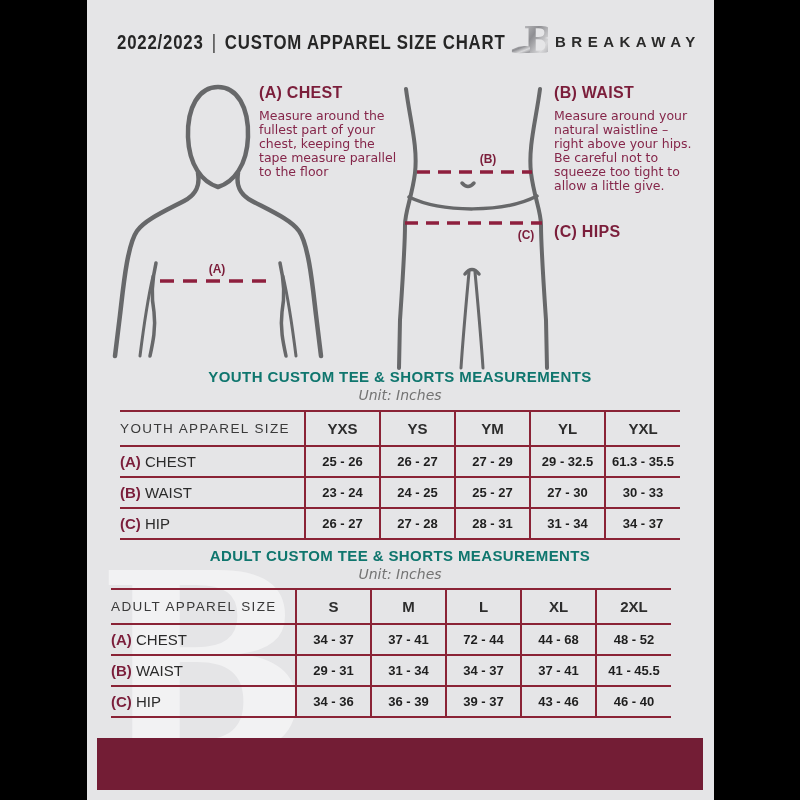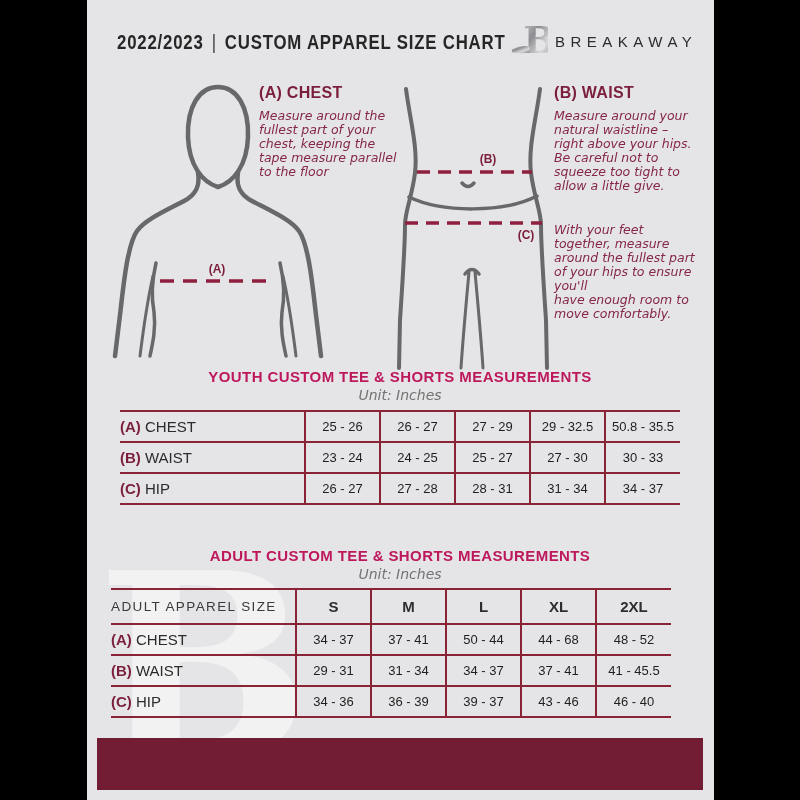--- a/index.html
+++ b/index.html
@@ -13,37 +13,37 @@
   }
   .abs{position:absolute;}
   
   .hdr-title{
     left:30px;top:30px;font-size:21px;font-weight:bold;color:#262626;
     letter-spacing:1px;transform:scaleX(0.8);transform-origin:left top;
     white-space:nowrap;
   }
   .hdr-sep{font-weight:normal;color:#3a3a3a;margin:0 10px;}
   .brand{
-    left:468px;top:33px;font-size:15px;font-weight:normal;color:#2b2b2b;
+    left:468px;top:33px;font-size:15px;font-weight:bold;color:#2b2b2b;
     letter-spacing:5.5px;white-space:nowrap;
   }
   
   .instr{width:158px;}
   .instr h3{
     margin:0 0 7px 0;font-size:16px;font-weight:bold;color:#7b1e3b;
     letter-spacing:0.3px;font-family:"Liberation Sans",sans-serif;
   }
   .instr p{
-    margin:0;font-size:12.5px;line-height:14px;font-style:italic;
+    margin:0;font-size:12.5px;line-height:14px;
     color:#85264a;white-space:pre-line;font-family:"DejaVu Sans",sans-serif;
   }
   
   .sec-title{
     left:33px;width:560px;text-align:center;font-size:15px;font-weight:bold;
-    color:#be185d;letter-spacing:0.4px;
+    color:#0f766e;letter-spacing:0.4px;
   }
   .sec-unit{
     left:33px;width:560px;text-align:center;font-size:14px;font-style:italic;
     color:#737373;font-family:"DejaVu Sans",sans-serif;
   }
   
   table.size{
     border-collapse:collapse;table-layout:fixed;width:560px;
     border-bottom:2px solid #8a2336;background:transparent;
   }
@@ -55,21 +55,21 @@
   }
   th.rowhead{
     text-align:left;padding-left:14px;font-size:13.5px;font-weight:normal;
     letter-spacing:1.4px;color:#3a3a3a;height:33px;
   }
   th.sizecell{font-size:15px;font-weight:bold;color:#2d2d2d;text-align:center;}
   td.labelcell{
     text-align:left;padding-left:13px;font-size:15px;color:#2b2b2b;height:29px;
   }
   td.labelcell .pfx{font-weight:bold;color:#7b1e3b;}
-  td.valcell{text-align:center;font-size:13px;color:#1f1f1f;}
+  td.valcell{text-align:center;font-size:13px;color:#1f1f1f;font-weight:bold;}
   
   .watermark{
     left:10px;top:540px;font-family:"DejaVu Serif",serif;font-weight:bold;
     font-size:252px;line-height:1;color:rgba(255,255,255,0.5);z-index:1;
     user-select:none;
   }
   .layer{z-index:2;}
   .footer-bar{
     left:10px;top:738px;width:606px;height:52px;background:#731d35;z-index:3;
   }
@@ -149,49 +149,51 @@
     <h3>(B) WAIST</h3>
     <p>Measure around your
 natural waistline –
 right above your hips.
 Be careful not to
 squeeze too tight to
 allow a little give.</p>
   </div>
 
   <div class="abs instr layer" style="left:467px;top:223px;">
-    <p>With your feet
-together, measure
-around the fullest part
-of your hips to ensure
-you'll
-have enough room to
-move comfortably.</p>
+    <h3>(C) HIPS</h3>
   </div>
 
   <div class="abs sec-title layer" style="top:368px;">YOUTH CUSTOM TEE &amp; SHORTS MEASUREMENTS</div>
   <div class="abs sec-unit layer" style="top:387px;">Unit: Inches</div>
 
   <table class="size abs layer" style="left:33px;top:410px;">
     <colgroup>
       <col style="width:185px">
         <col style="width:75px">
         <col style="width:75px">
       <col style="width:75px">
         <col style="width:75px">
         <col style="width:75px">
     </colgroup>
     <tbody>
+        <tr>
+      <th class="rowhead">YOUTH APPAREL SIZE</th>
+      <th class="sizecell">YXS</th>
+      <th class="sizecell">YS</th>
+      <th class="sizecell">YM</th>
+      <th class="sizecell">YL</th>
+      <th class="sizecell">YXL</th>
+    </tr>
     <tr>
       <td class="labelcell"><span class="pfx">(A)</span> <span>CHEST</span></td>
       <td class="valcell">25 - 26</td>
       <td class="valcell">26 - 27</td>
       <td class="valcell">27 - 29</td>
       <td class="valcell">29 - 32.5</td>
-      <td class="valcell">50.8 - 35.5</td>
+      <td class="valcell">61.3 - 35.5</td>
     </tr>
     <tr>
       <td class="labelcell"><span class="pfx">(B)</span> <span>WAIST</span></td>
       <td class="valcell">23 - 24</td>
       <td class="valcell">24 - 25</td>
       <td class="valcell">25 - 27</td>
       <td class="valcell">27 - 30</td>
       <td class="valcell">30 - 33</td>
     </tr>
     <tr>
@@ -223,21 +225,21 @@
       <th class="sizecell">S</th>
       <th class="sizecell">M</th>
       <th class="sizecell">L</th>
       <th class="sizecell">XL</th>
       <th class="sizecell">2XL</th>
     </tr>
     <tr>
       <td class="labelcell"><span class="pfx">(A)</span> <span>CHEST</span></td>
       <td class="valcell">34 - 37</td>
       <td class="valcell">37 - 41</td>
-      <td class="valcell">50 - 44</td>
+      <td class="valcell">72 - 44</td>
       <td class="valcell">44 - 68</td>
       <td class="valcell">48 - 52</td>
     </tr>
     <tr>
       <td class="labelcell"><span class="pfx">(B)</span> <span>WAIST</span></td>
       <td class="valcell">29 - 31</td>
       <td class="valcell">31 - 34</td>
       <td class="valcell">34 - 37</td>
       <td class="valcell">37 - 41</td>
       <td class="valcell">41 - 45.5</td>

